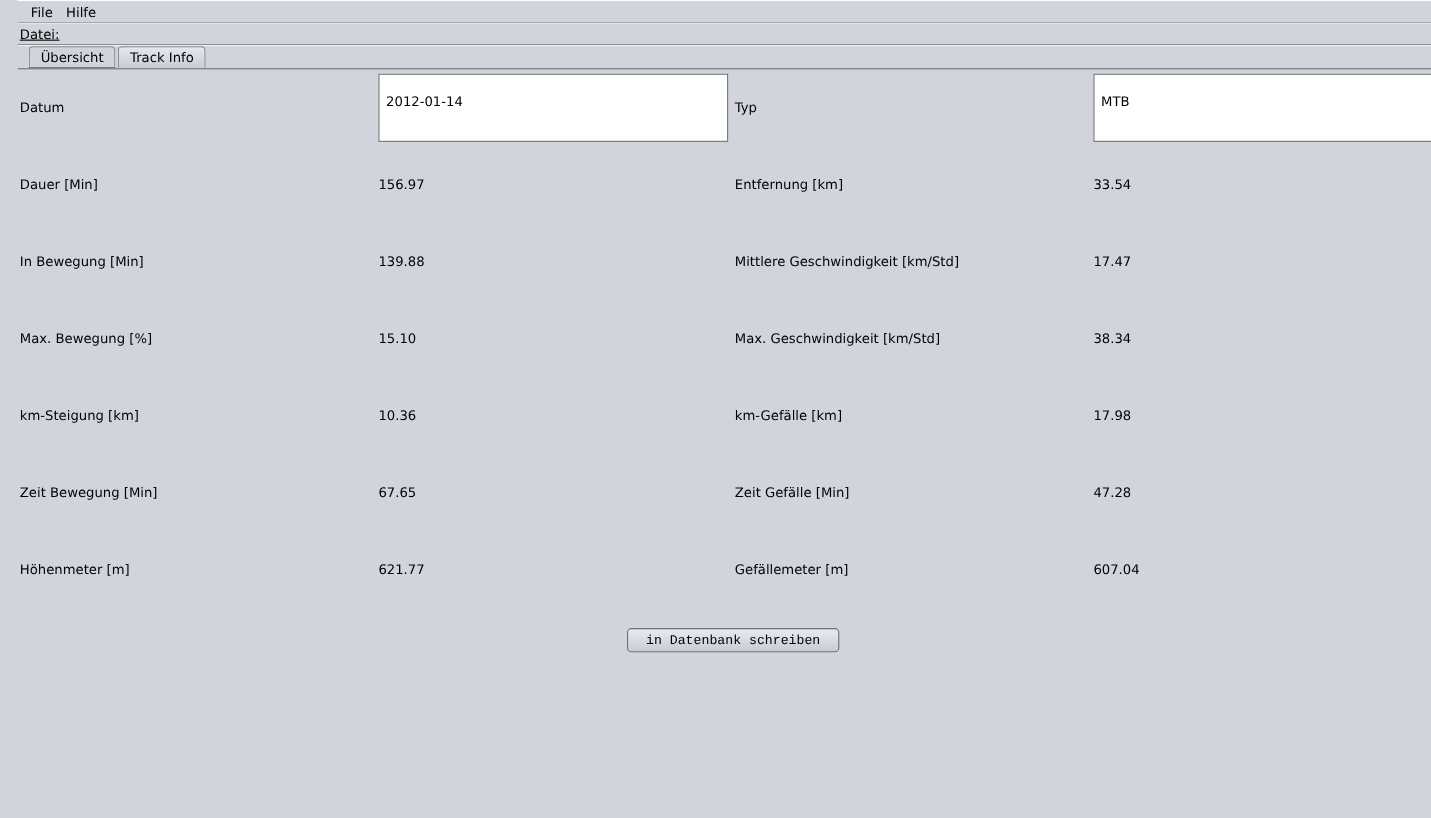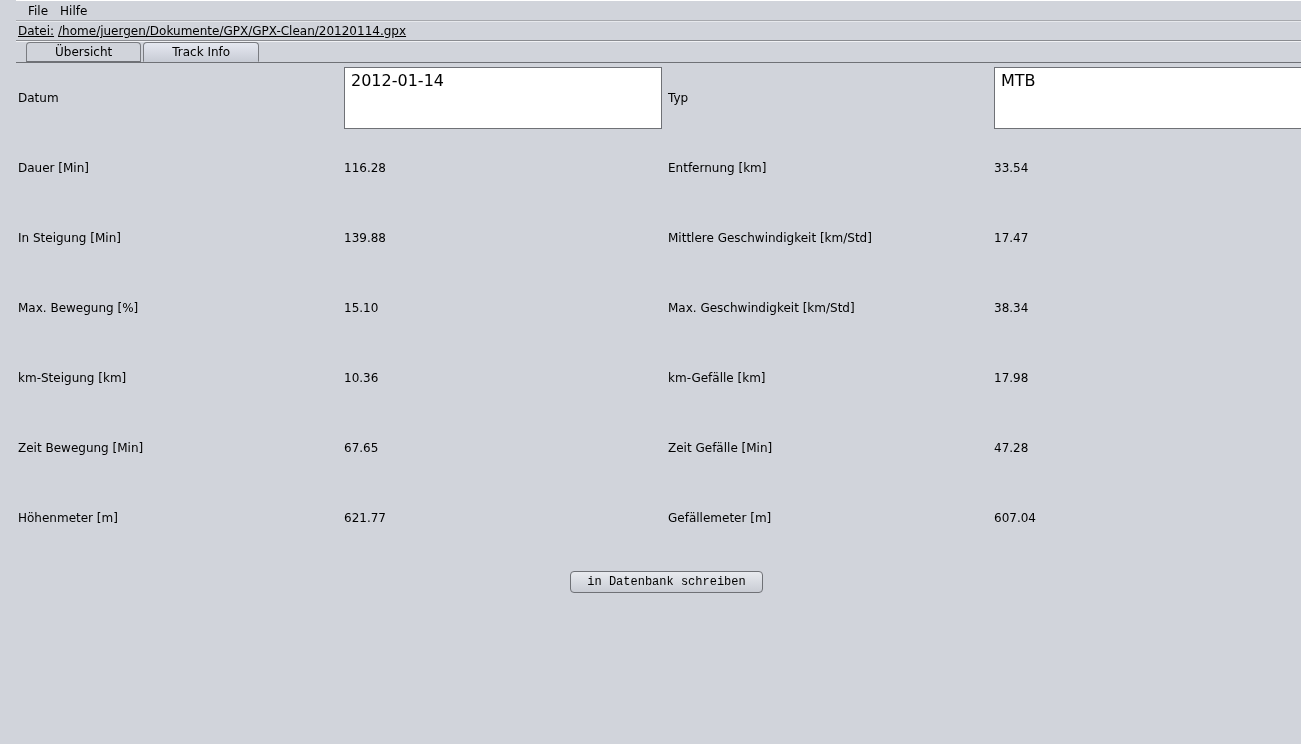--- a/index.html
+++ b/index.html
@@ -40,21 +40,21 @@
   .tabbar {
     height: 22px;
     background: #d1d4db;
     border-top: 1px solid #f0f1f4;
     border-bottom: 1px solid #6f7176;
     display: flex; align-items: flex-end;
     padding-left: 10px;
   }
   .tab {
     height: 20px;
-    padding: 0 28px;
+    padding: 0 10px;
     display: flex; align-items: center;
     border: 1px solid #7a7c81;
     border-bottom: 1px solid #6f7176;
     border-radius: 4px 4px 0 0;
     background: #d1d4db;
     margin-right: 2px;
     font-size: 12px;
     cursor: default;
     position: relative;
   }
@@ -83,23 +83,23 @@
     padding-left: 2px;
     font-size: 12px;
   }
   .row0 .cell { height: 70px; }
   .label { }
   .value { }
   .textinput {
     width: 318px; height: 62px;
     border: 1px solid #6f7176;
     background: #fff;
-    padding: 3px 6px;
+    padding: 17px 6px;
     font-family: inherit;
-    font-size: 16px;
+    font-size: 12px;
     resize: none;
     outline: none;
   }
   .button-row {
     display: flex; justify-content: center;
     padding-top: 18px;
   }
   button.db {
     height: 22px;
     padding: 0 16px;
@@ -116,21 +116,20 @@
 
 <div class="window">
 
   <div class="menubar">
     <span>File</span>
     <span>Hilfe</span>
   </div>
 
   <div class="file-line">
     <span class="prefix">Datei:</span>
-    <span>/home/juergen/Dokumente/GPX/GPX-Clean/20120114.gpx</span>
   </div>
 
   <div class="tabbar">
     <div class="tab">Übersicht</div>
     <div class="tab active">Track Info</div>
   </div>
 
   <div class="content">
     <div class="grid">
 
@@ -140,27 +139,27 @@
             <textarea class="textinput" style="">2012-01-14</textarea>
           </div>
         <div class="cell label">Typ</div>
         <div class="cell">
             <textarea class="textinput" style="">MTB</textarea>
           </div>
       </div>
 
       <div class="row">
         <div class="cell label">Dauer [Min]</div>
-        <div class="cell value">116.28</div>
+        <div class="cell value">156.97</div>
         <div class="cell label">Entfernung [km]</div>
         <div class="cell value">33.54</div>
       </div>
 
       <div class="row">
-        <div class="cell label">In Steigung [Min]</div>
+        <div class="cell label">In Bewegung [Min]</div>
         <div class="cell value">139.88</div>
         <div class="cell label">Mittlere Geschwindigkeit [km/Std]</div>
         <div class="cell value">17.47</div>
       </div>
 
       <div class="row">
         <div class="cell label">Max. Bewegung [%]</div>
         <div class="cell value">15.10</div>
         <div class="cell label">Max. Geschwindigkeit [km/Std]</div>
         <div class="cell value">38.34</div>

